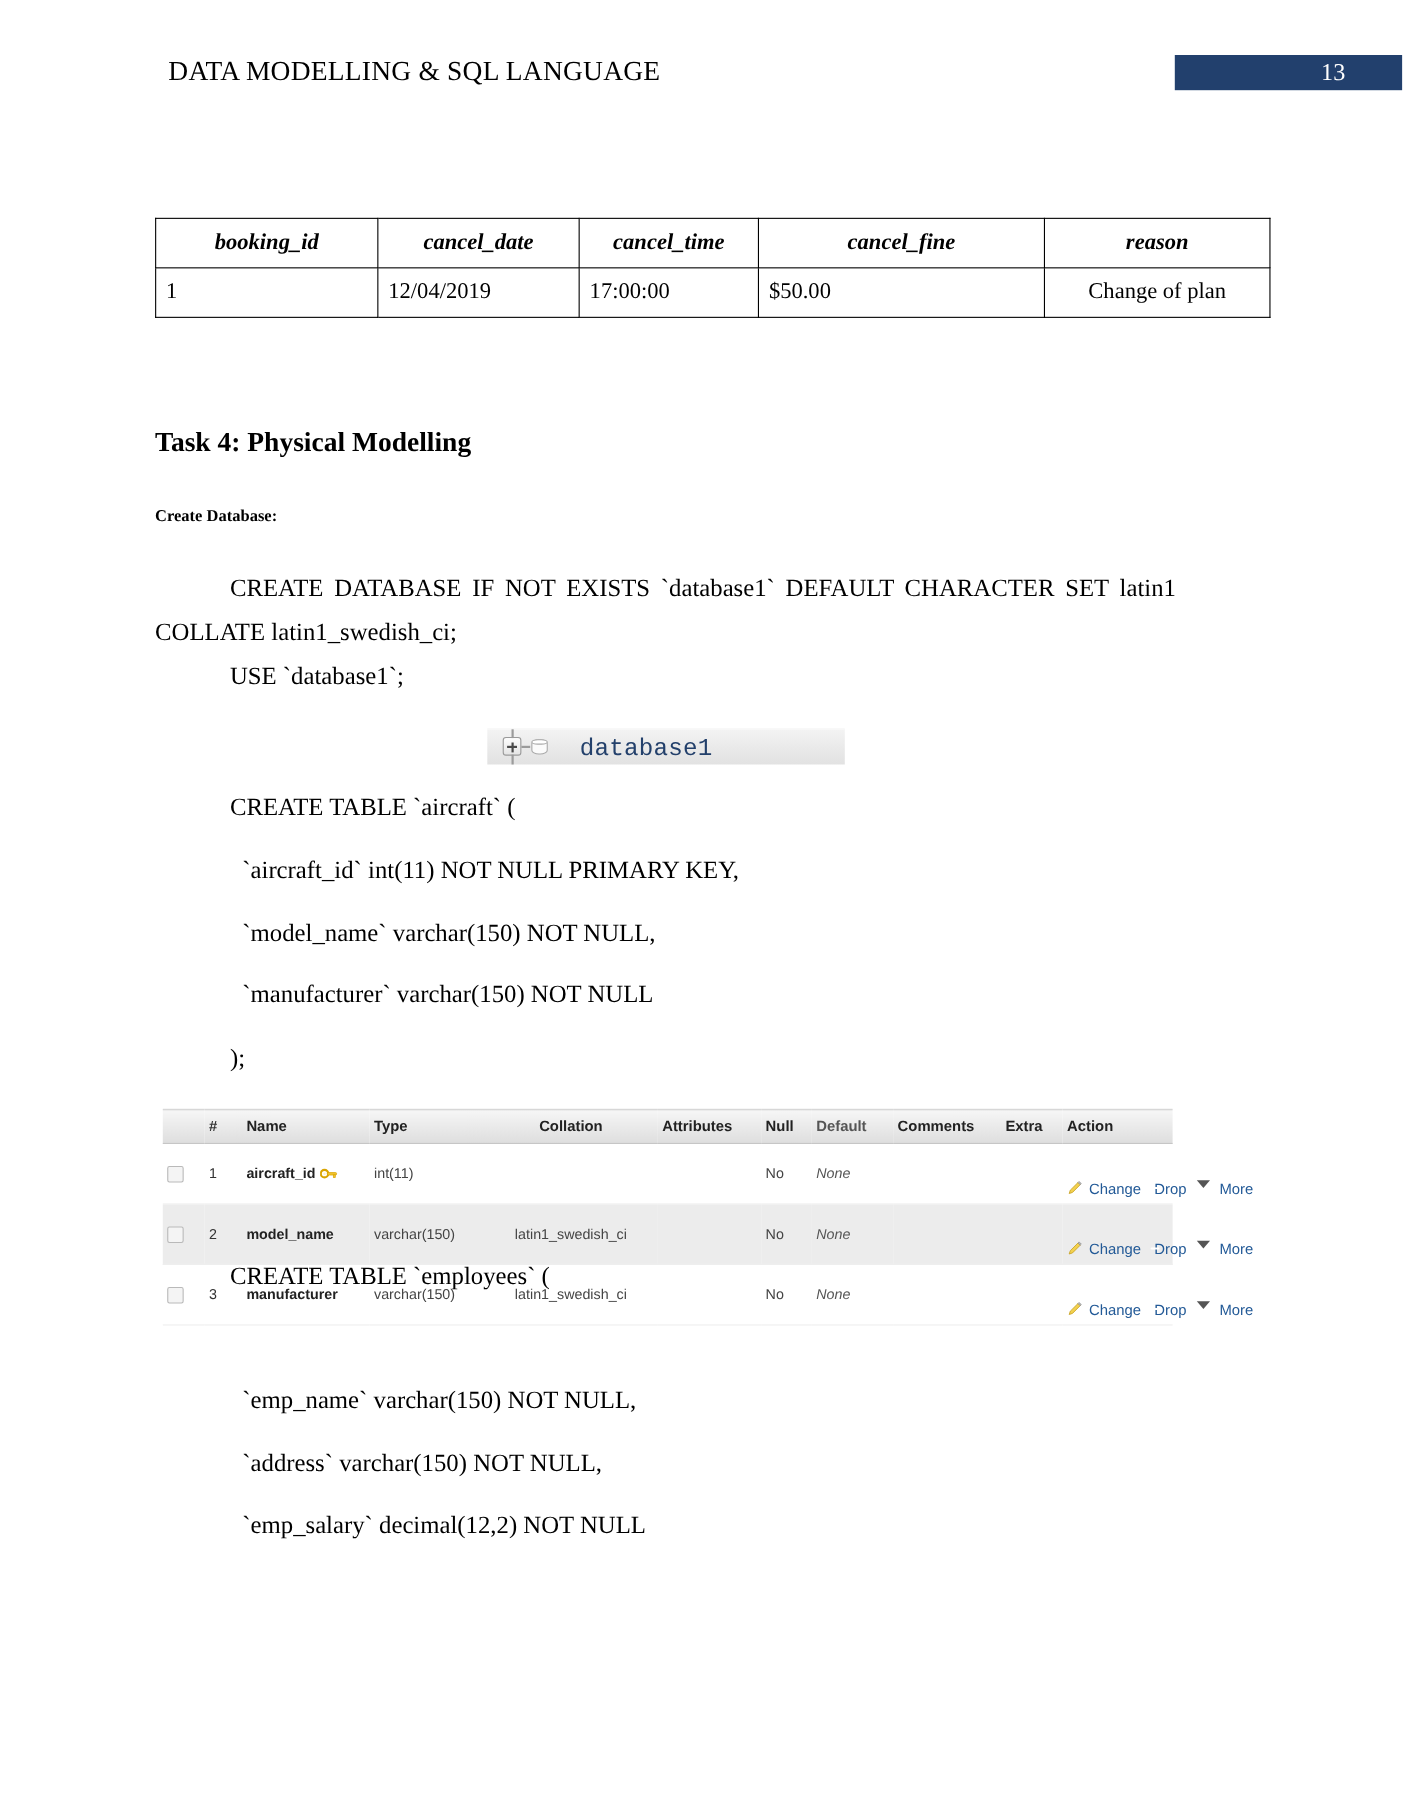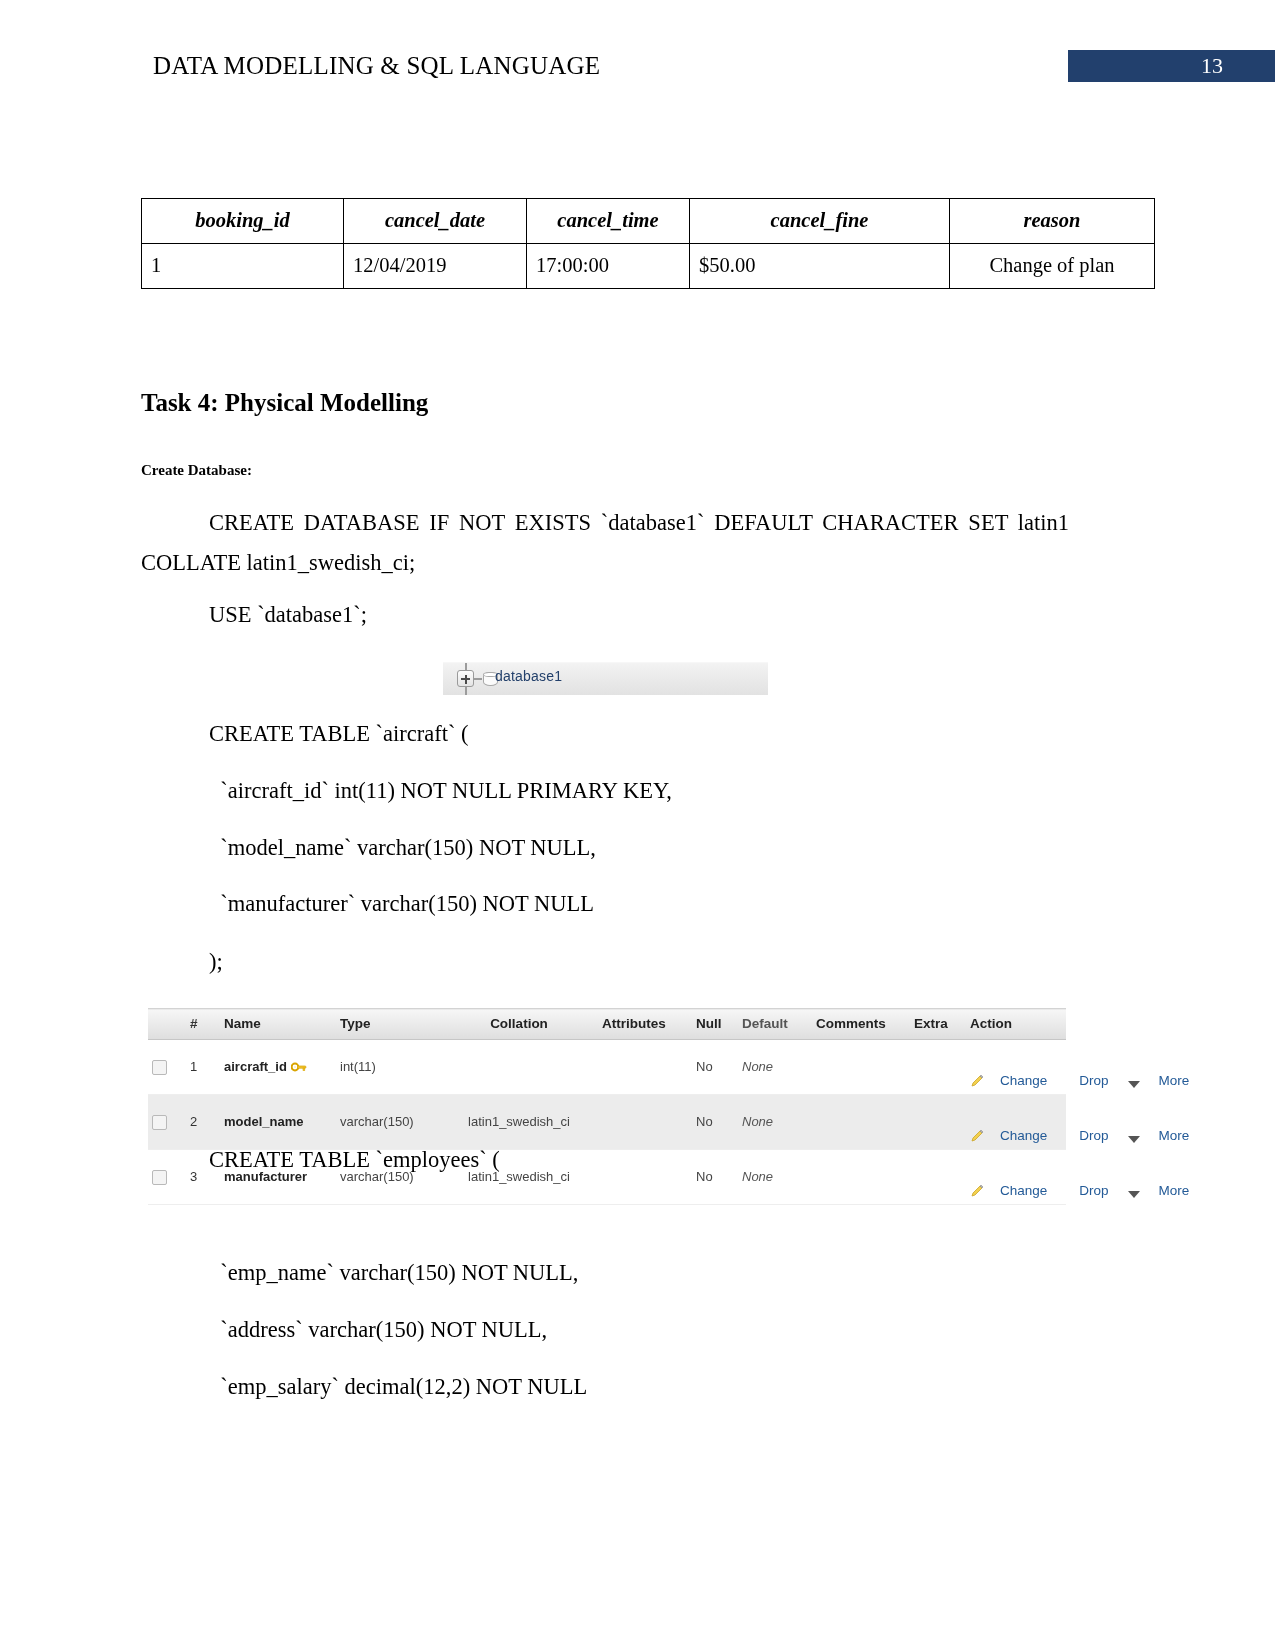--- a/index.html
+++ b/index.html
@@ -105,20 +105,21 @@
     position: absolute;
     left: 141px;
     width: 928px;
     font-size: 22.5px;
     line-height: 40px;
   }
   .para.justify {
     text-align: justify;
     text-align-last: left;
     text-indent: 68px;
+    margin-top: 12px;
   }
   .line {
     position: absolute;
     font-size: 22.5px;
     white-space: pre;
   }
 
   
   .tree-widget {
     position: absolute;
@@ -188,24 +189,24 @@
     position: absolute;
     left: 0; top: 2px;
     width: 15px; height: 5px;
     border: 1px solid #a9a9a9;
     border-radius: 7px / 3px;
     background: #ffffff;
     box-sizing: border-box;
   }
   .tree-widget .label {
     position: absolute;
-    left: 52px;
+    left: 84px;
     top: 5px;
-    font-family: Liberation Sans, sans-serif;
-    font-size: 14px;
+    font-family: Liberation Mono, monospace;
+    font-size: 22px;
     color: #23406b;
     letter-spacing: 0.2px;
   }
 
   
   .pma {
     position: absolute;
     left: 148px;
     top: 1008px;
     width: 918px;
@@ -258,21 +259,21 @@
     border-radius: 2px;
     vertical-align: middle;
   }
   .keyicon {
     display: inline-block;
     width: 16px;
     height: 12px;
     vertical-align: -2px;
     margin-left: 4px;
   }
-  .act-wrap { display: flex; align-items: flex-end; gap: 16px; margin-top: 28px; }
+  .act-wrap { display: flex; align-items: flex-start; gap: 6px; margin-top: 28px; }
   .act-link {
     color: #235a97;
     font-size: 13.5px;
     text-decoration: none;
   }
   .pencil { display: inline-block; width: 14px; height: 14px; vertical-align: -3px; }
   .dropico {
     display: inline-block;
     width: 14px; height: 14px;
     border-radius: 50%;

